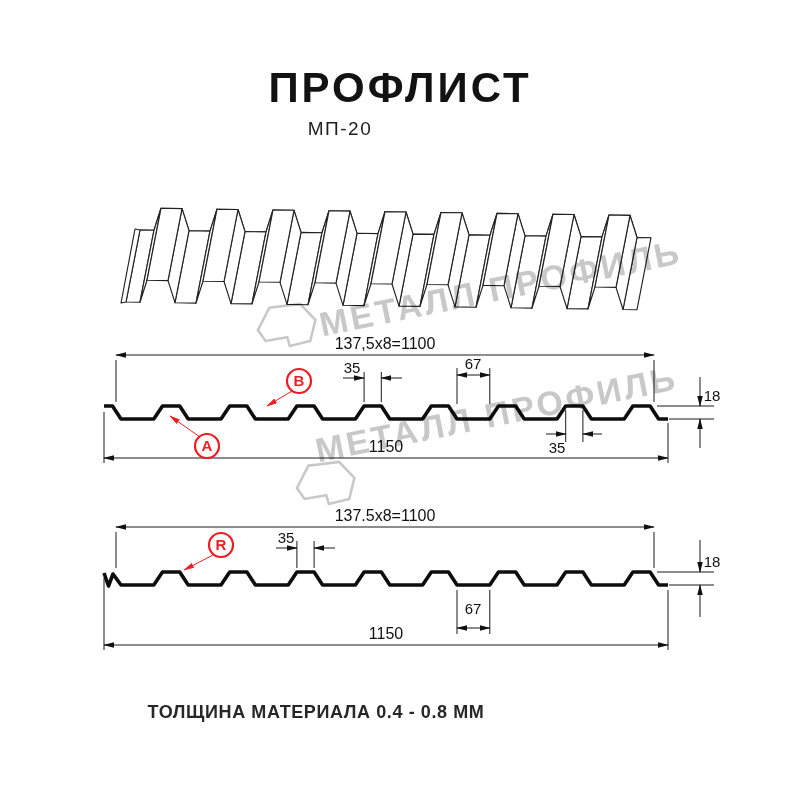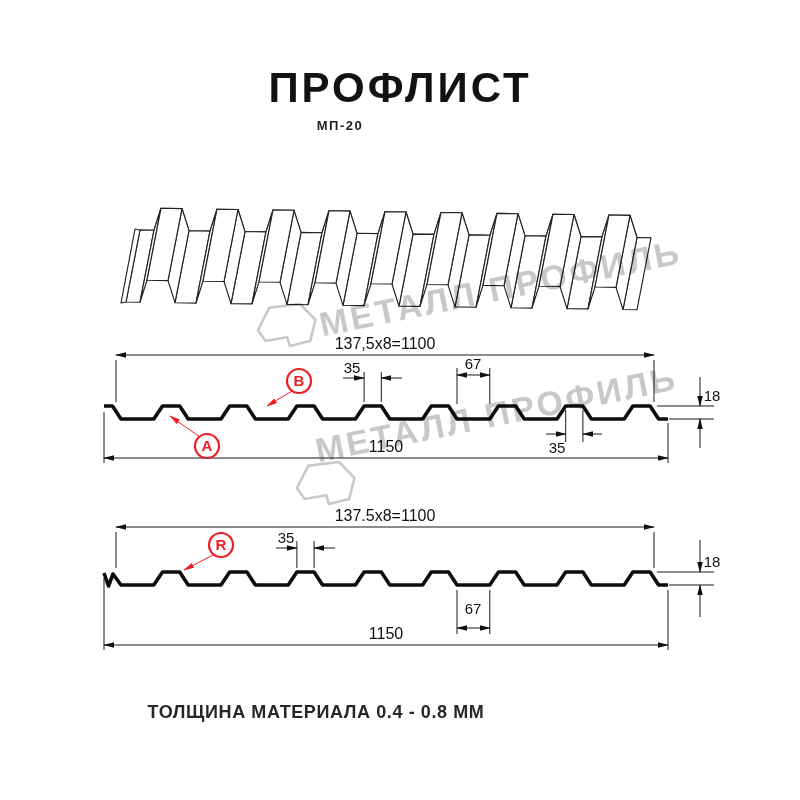--- a/index.html
+++ b/index.html
@@ -1,21 +1,21 @@
 <!DOCTYPE html>
 <html><head>
 <meta charset="utf-8">
 <style>
   html,body{margin:0;padding:0;background:#fff;}
   .stage{position:relative;width:800px;height:800px;background:#fff;overflow:hidden;
          font-family:"Liberation Sans",sans-serif;}
   .title{position:absolute;top:64px;left:0;width:800px;text-align:center;
          font-size:42px;font-weight:800;letter-spacing:3px;color:#121212;}
   .subtitle{position:absolute;top:118px;left:0;width:680px;text-align:center;
-         font-size:13px;font-weight:700;letter-spacing:1.5px;color:#1d1d1d;}
+         font-size:19px;font-weight:400;letter-spacing:1.5px;color:#1d1d1d;}
   .footer{position:absolute;top:702px;left:0;width:632px;text-align:center;
          font-size:18px;font-weight:600;letter-spacing:.6px;color:#272727;}
   svg#diagram{position:absolute;left:0;top:0;z-index:1;}
   .wm{position:absolute;z-index:2;mix-blend-mode:multiply;pointer-events:none;}
   .wm-text{color:#c8c8c8;font-size:34px;font-weight:700;letter-spacing:3px;white-space:nowrap;
            transform:rotate(-11.5deg);transform-origin:left top;}
   .dimtxt{font-size:15px;fill:#111;}
   .bigtxt{font-size:16px;fill:#111;}
   .redtxt{font-size:15px;font-weight:600;}
 </style>

